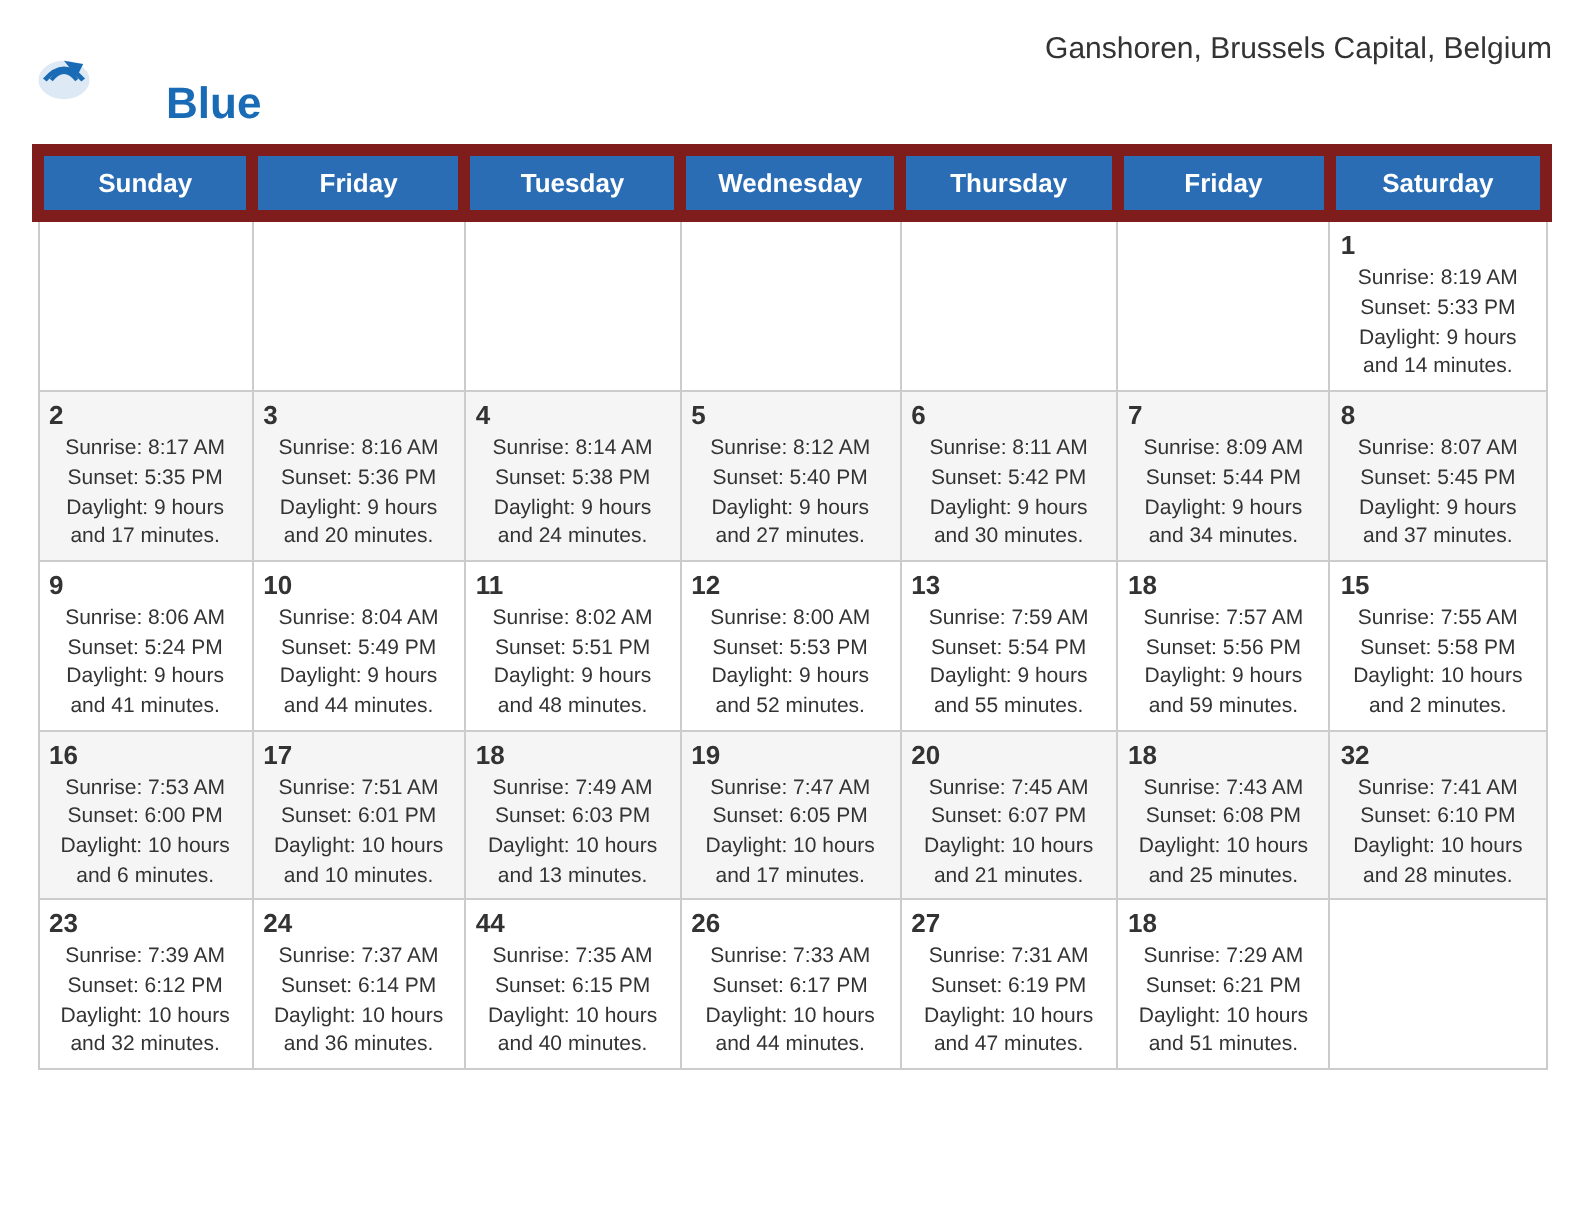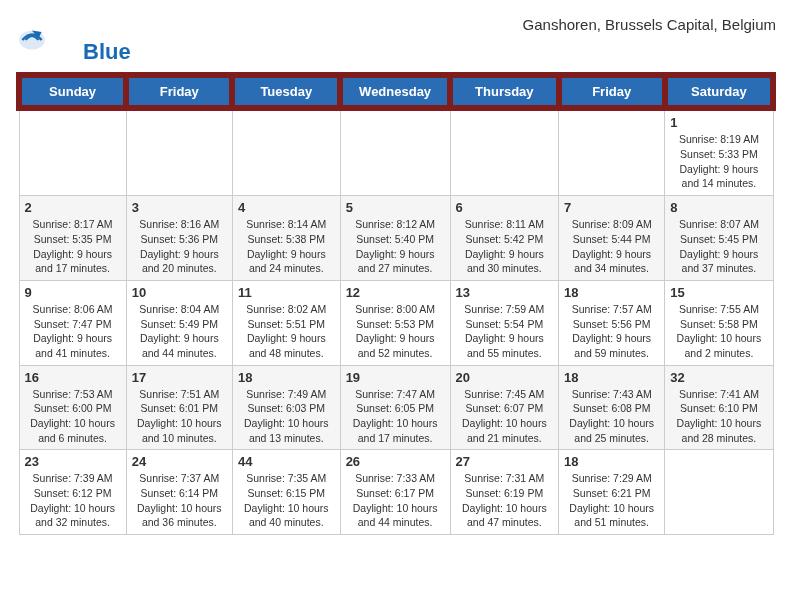--- a/index.html
+++ b/index.html
@@ -174,21 +174,21 @@
           <div class="day-num">8</div>
           <div class="day-info">Sunrise: 8:07 AM
 Sunset: 5:45 PM
 Daylight: 9 hours and 37 minutes.</div>
         </td>
       </tr>
       <tr>
         <td>
           <div class="day-num">9</div>
           <div class="day-info">Sunrise: 8:06 AM
-Sunset: 7:47 PM
+Sunset: 5:24 PM
 Daylight: 9 hours and 41 minutes.</div>
         </td>
         <td>
           <div class="day-num">10</div>
           <div class="day-info">Sunrise: 8:04 AM
 Sunset: 5:49 PM
 Daylight: 9 hours and 44 minutes.</div>
         </td>
         <td>
           <div class="day-num">11</div>

